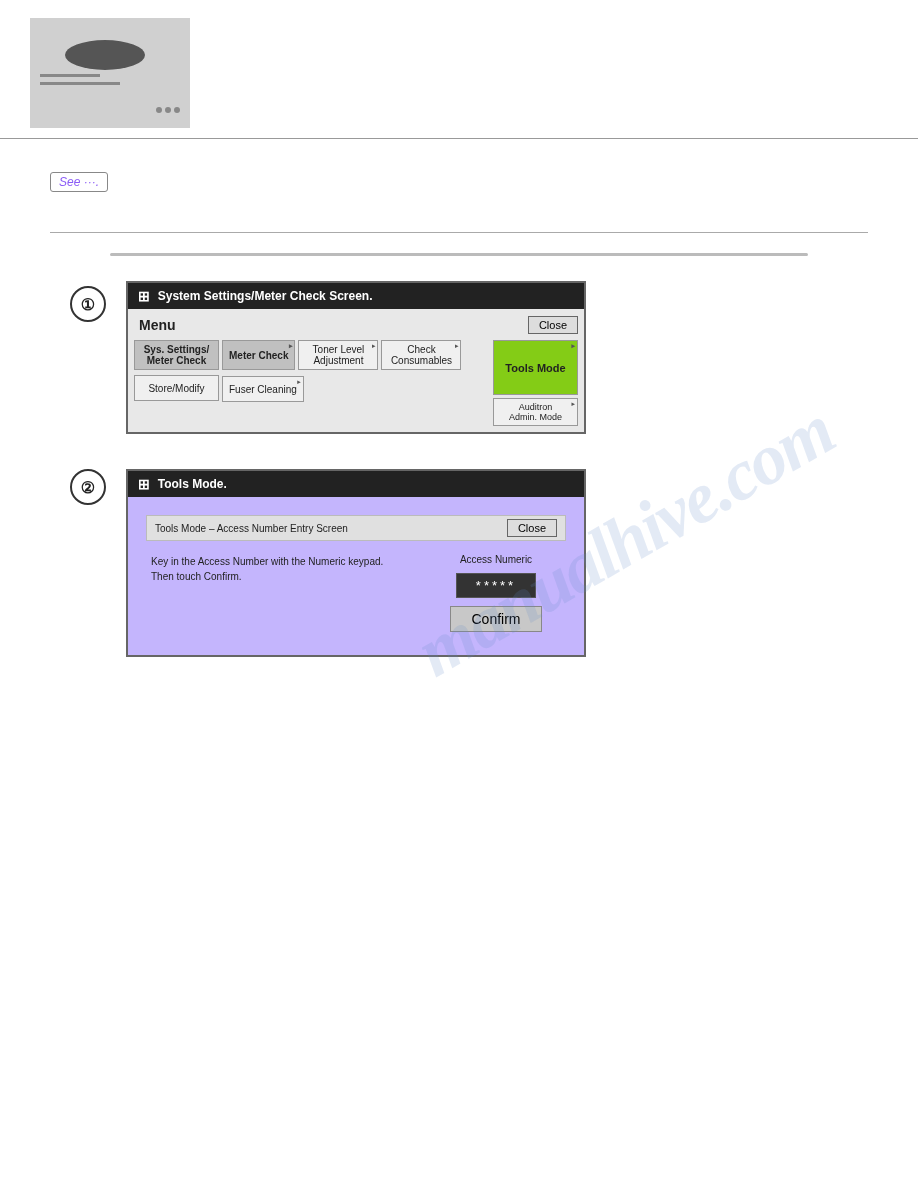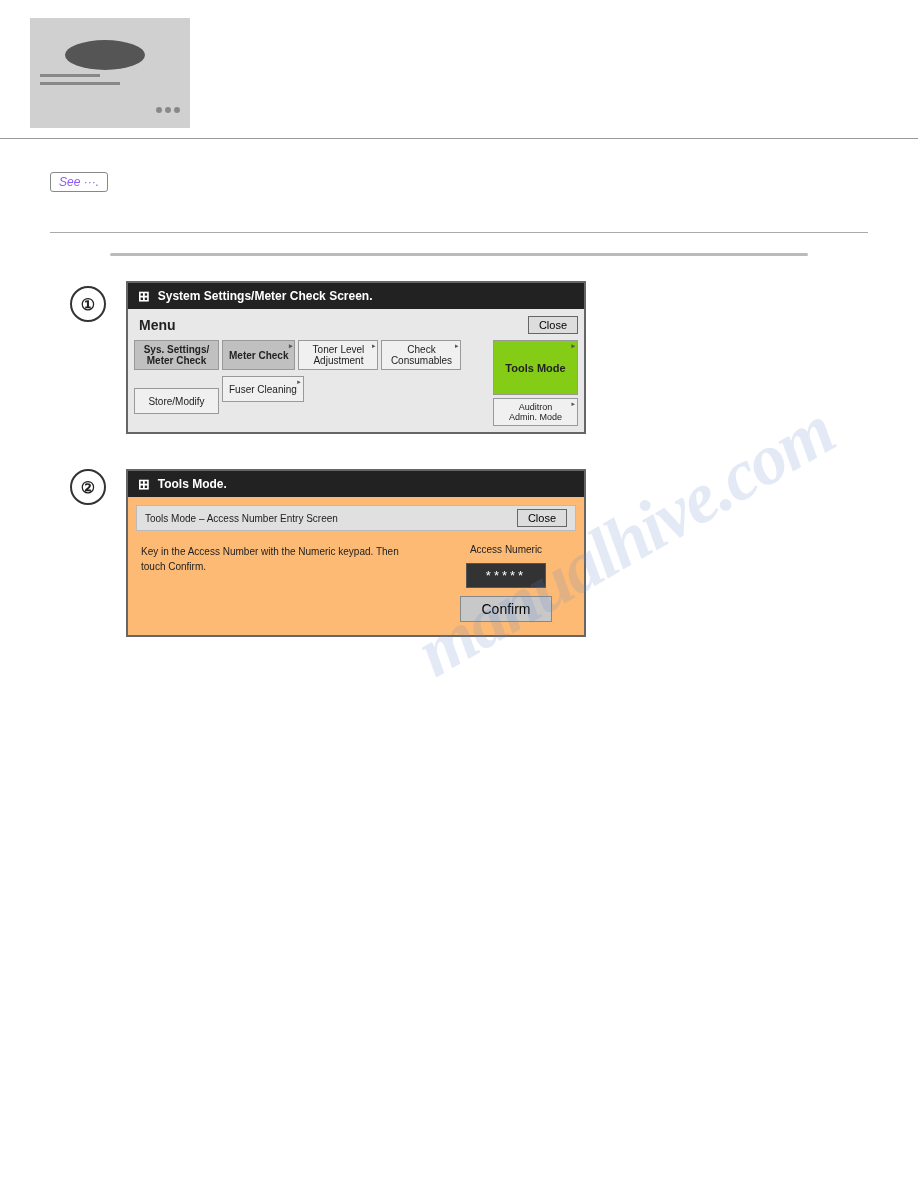--- a/index.html
+++ b/index.html
@@ -208,21 +208,21 @@
       font-weight: bold;
     }
 
     .ss-main-area {
       display: flex;
       gap: 3px;
     }
     .ss-left-col {
       display: flex;
       flex-direction: column;
-      gap: 18px;
+      gap: 5px;
       width: 85px;
     }
     .ss-middle {
       flex: 1;
       display: flex;
       flex-direction: column;
       gap: 3px;
     }
     .ss-right-col {
       width: 85px;
@@ -233,22 +233,22 @@
 
     
     .tools-screen {
       border: 2px solid #666;
       background: #fff;
       width: 460px;
       font-size: 11px;
       margin-top: 5px;
     }
     .tools-body {
-      background: #fdba74;
-      padding: 8px;
+      background: #c4b5fd;
+      padding: 18px;
     }
     .tools-sub-bar {
       background: #e0e0e0;
       border: 1px solid #bbb;
       padding: 3px 8px;
       font-size: 10px;
       display: flex;
       align-items: center;
       justify-content: space-between;
       margin-bottom: 8px;

